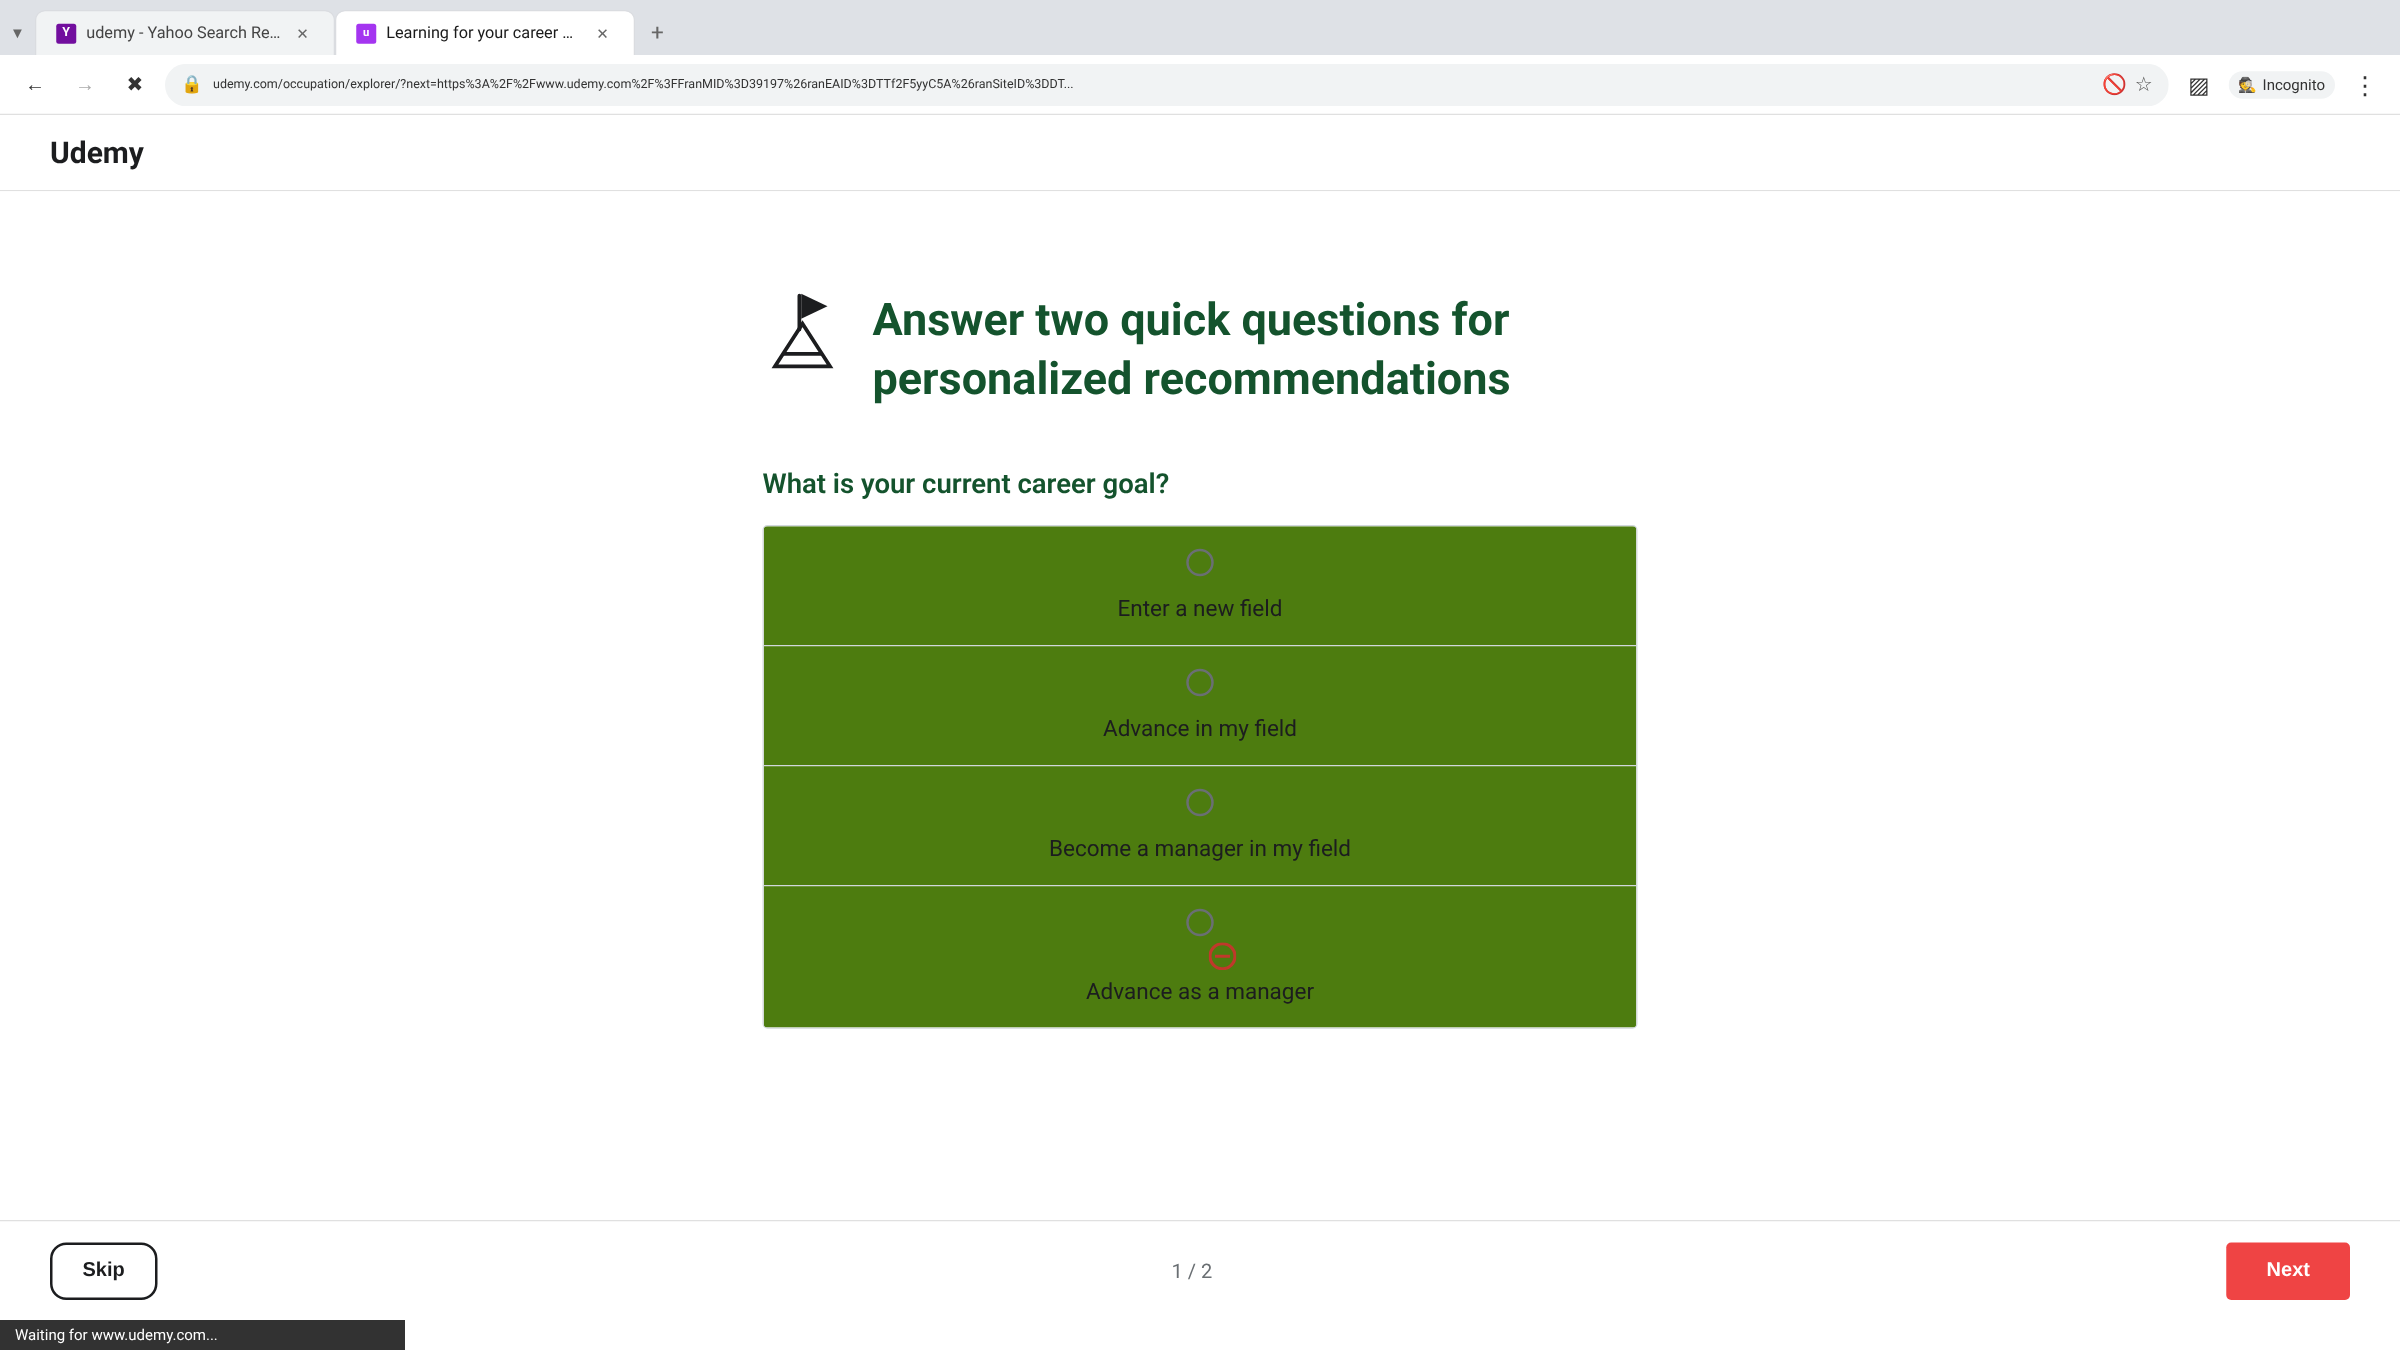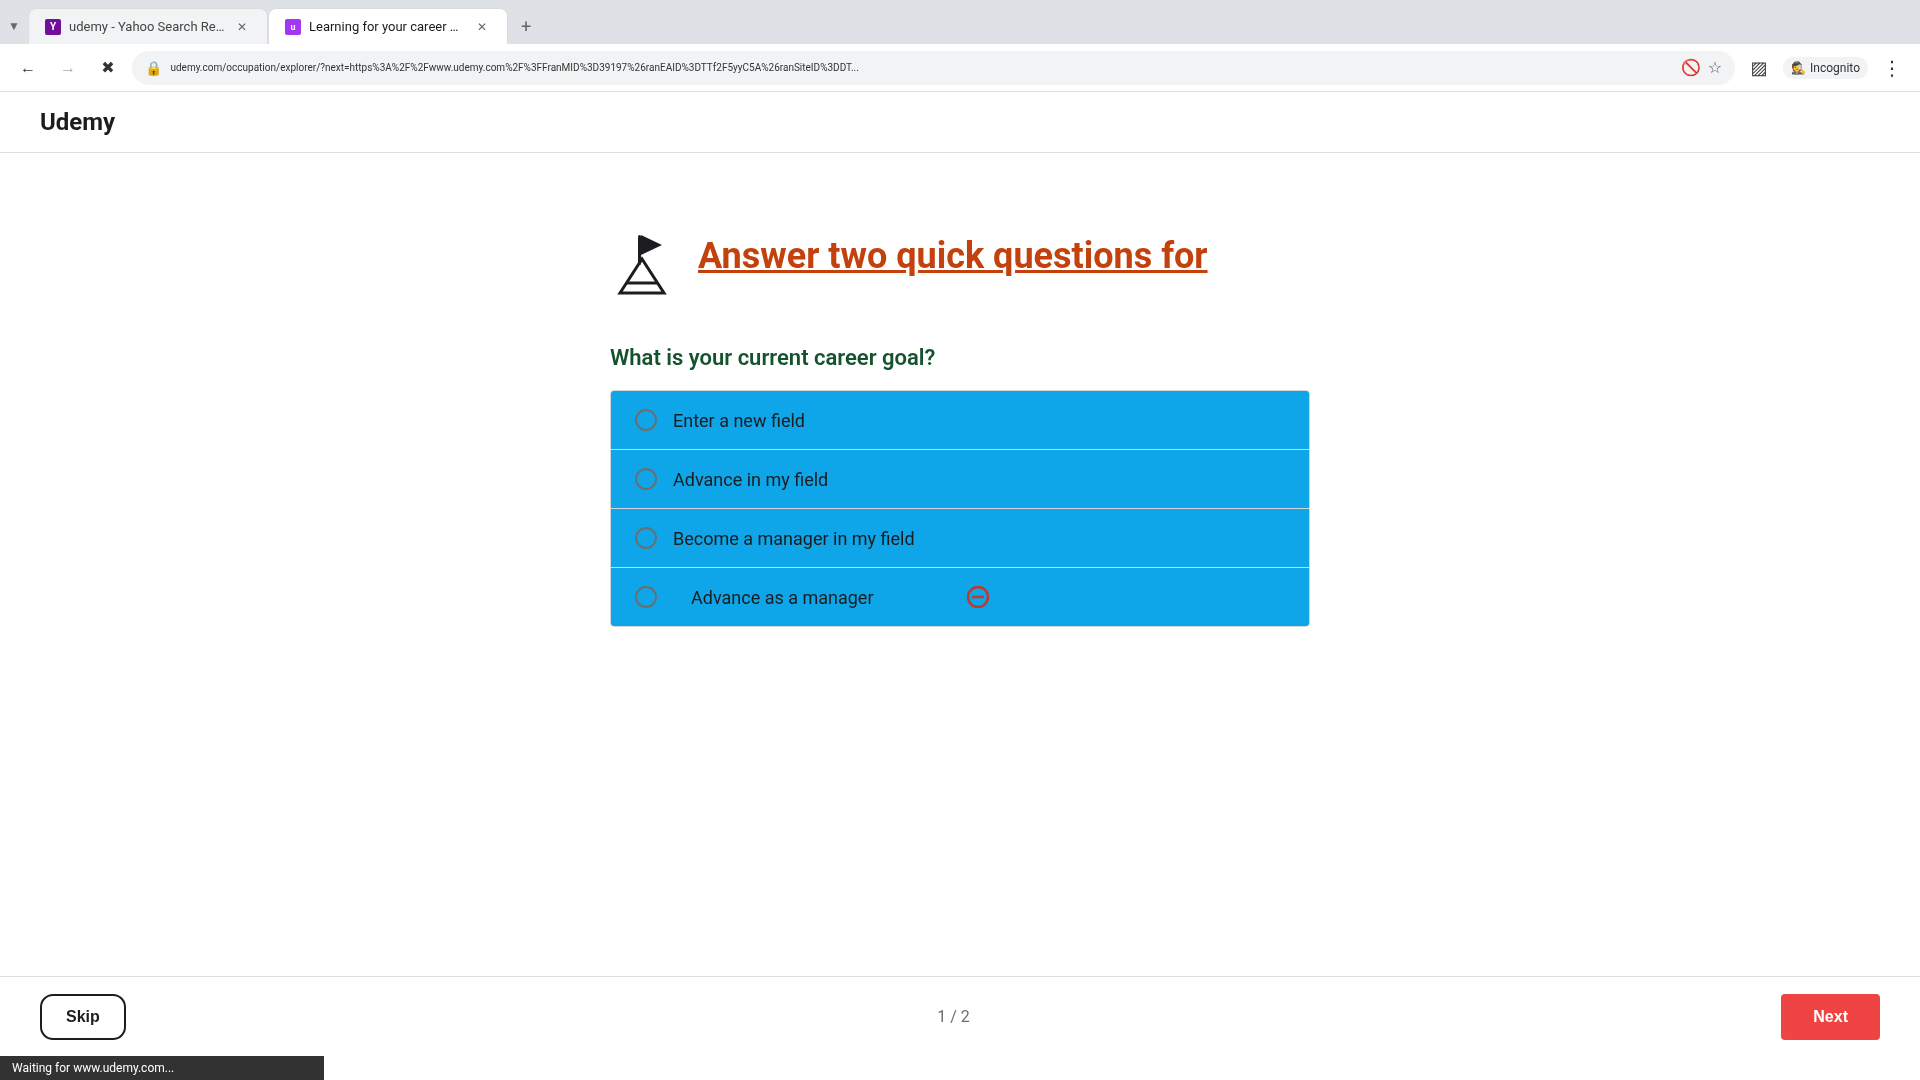--- a/index.html
+++ b/index.html
@@ -19,26 +19,26 @@
     .address-icons { display: flex; align-items: center; gap: 6px; color: #555; font-size: 14px; }
     .incognito-badge { display: flex; align-items: center; gap: 4px; font-size: 12px; color: #333; background: #f1f3f4; padding: 4px 8px; border-radius: 12px; }
 
     
     .page-content { display: flex; flex-direction: column; align-items: center; padding: 80px 20px 100px; background: #fff; min-height: calc(1080px - 92px - 80px); }
 
     .card { max-width: 700px; width: 100%; }
 
     .card-header { display: flex; align-items: flex-start; gap: 24px; margin-bottom: 48px; }
     .header-icon { width: 64px; height: 64px; flex-shrink: 0; display: flex; align-items: center; justify-content: center; }
-    .header-title { font-size: 36px; font-weight: 700; color: #c2410c; line-height: 1.3; text-decoration: underline; }
+    .header-title { font-size: 36px; font-weight: 700; color: #14532d; line-height: 1.3; }
 
     .question-label { font-size: 22px; font-weight: 600; color: #14532d; margin-bottom: 20px; }
 
     .options-list { display: flex; flex-direction: column; gap: 0; border: 1px solid #d1d7dc; border-radius: 4px; overflow: hidden; }
-    .option-item { display: flex; align-items: center; gap: 16px; padding: 18px 24px; background: #0ea5e9; cursor: pointer; border-bottom: 1px solid #d1d7dc; transition: background 0.1s; }
+    .option-item { display: flex; align-items: center; gap: 16px; padding: 18px 24px; background: #4d7c0f; cursor: pointer; border-bottom: 1px solid #d1d7dc; transition: background 0.1s; flex-direction: column; }
     .option-item:last-child { border-bottom: none; }
     .radio-circle { width: 22px; height: 22px; border-radius: 50%; border: 2px solid #6a6f73; flex-shrink: 0; position: relative; }
     .option-label { font-size: 18px; color: #1c1d1f; }
 
     
     .footer-bar { position: fixed; bottom: 0; left: 0; width: 1920px; background: #fff; border-top: 1px solid #e0e0e0; display: flex; align-items: center; justify-content: space-between; padding: 16px 40px; height: 80px; }
     .skip-btn { padding: 12px 24px; border: 2px solid #1c1d1f; background: transparent; font-size: 16px; font-weight: 600; color: #1c1d1f; cursor: pointer; border-radius: 13px; }
     .page-indicator { font-size: 16px; color: #6a6f73; }
     .next-btn { padding: 14px 32px; background: #ef4444; border: none; font-size: 16px; font-weight: 600; color: #fff; cursor: pointer; border-radius: 4px; }
 
@@ -117,20 +117,21 @@
 
           <rect x="26" y="4" width="3" height="30" fill="#1c1d1f" rx="1.5"></rect>
           <path d="M29 4 L50 14 L29 24 Z" fill="#1c1d1f"></path>
 
           <path d="M8 62 L30 28 L52 62 Z" stroke="#1c1d1f" stroke-width="3" fill="none"></path>
           <line x1="14" y1="52" x2="46" y2="52" stroke="#1c1d1f" stroke-width="3"></line>
         </svg>
       </div>
       <div class="header-title">
         <span>Answer two quick questions for</span><br>
+        <span>personalized recommendations</span>
       </div>
     </div>
 
     <div class="question-label">What is your current career goal?</div>
 
     <div class="options-list">
       <div class="option-item">
         <div class="radio-circle"></div>
         <span class="option-label">Enter a new field</span>
       </div>

